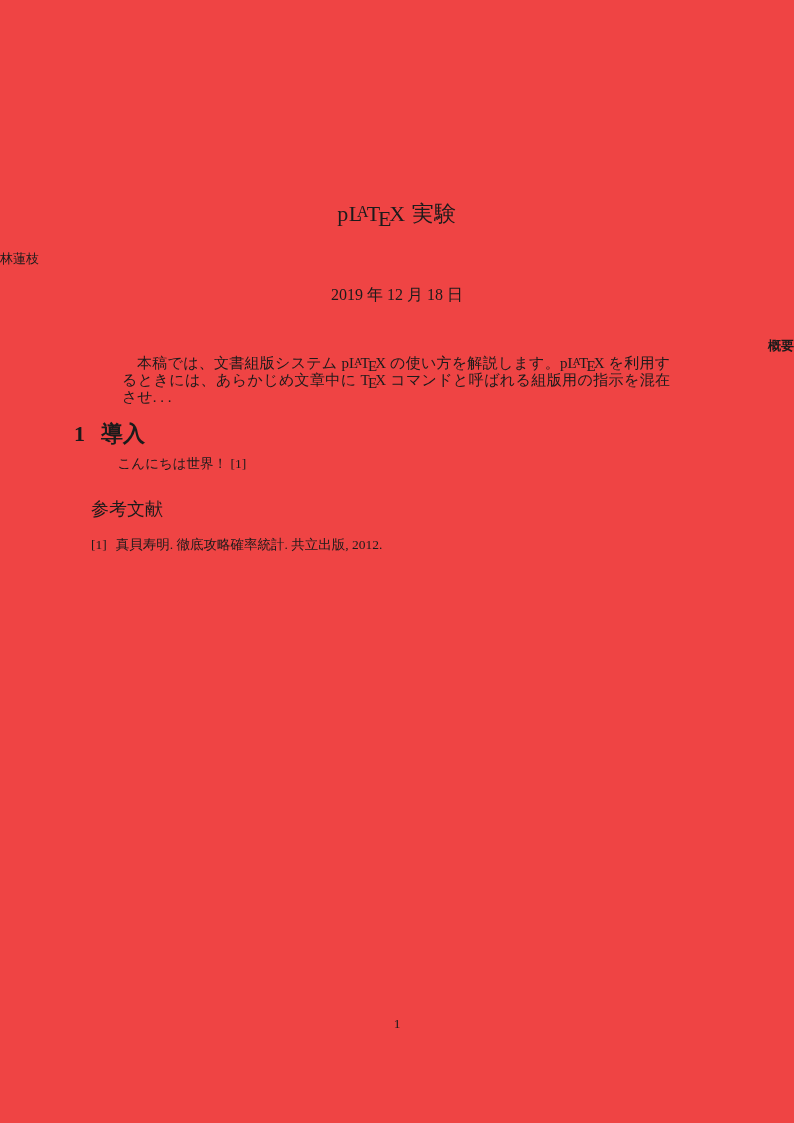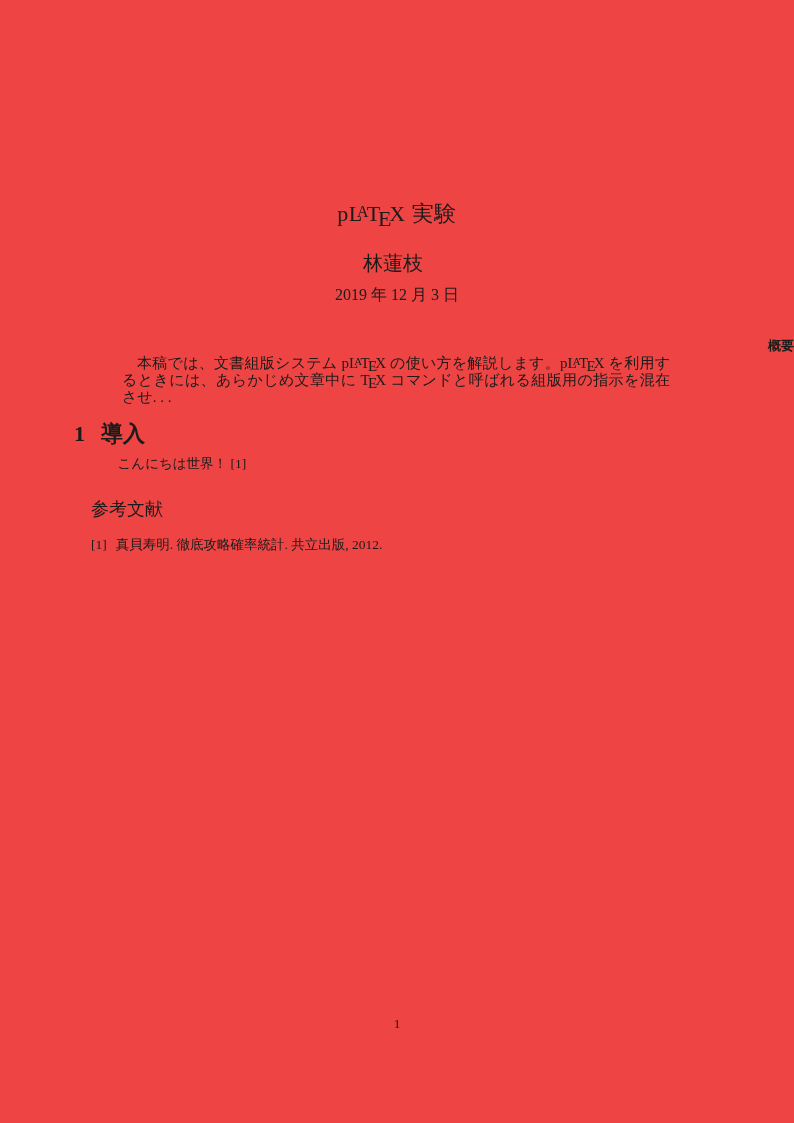--- a/index.html
+++ b/index.html
@@ -26,22 +26,21 @@
     text-align: center;
     font-size: 22px;
     font-weight: normal;
     letter-spacing: 0.5px;
   }
   .doc-author {
     position: absolute;
     top: 250px;
     left: 0;
     width: 786px;
-    text-align: center;
-    font-size: 20px;
+    font-size: 13px;
   }
   .doc-date {
     position: absolute;
     top: 285px;
     left: 0;
     width: 794px;
     text-align: center;
     font-size: 16px;
   }
   
@@ -142,21 +141,21 @@
 </style>
 </head>
 <body>
 
 <div class="page">
 
   <h1 class="doc-title"><span class="tex-logo"><span class="lg-n">p</span><span class="lg-n">L</span><span class="lg-A">A</span><span class="lg-n">T</span><span class="lg-E">E</span><span class="lg-n">X</span></span> 実験</h1>
 
   <div class="doc-author">林蓮枝</div>
 
-  <div class="doc-date">2019 年 12 月 3 日</div>
+  <div class="doc-date">2019 年 12 月 18 日</div>
 
   <div class="abstract-heading">概要</div>
 
   <p class="abstract-text">本稿では、文書組版システム <span class="tex-logo"><span class="lg-n">p</span><span class="lg-n">L</span><span class="lg-A">A</span><span class="lg-n">T</span><span class="lg-E">E</span><span class="lg-n">X</span></span> の使い方を解説します。<span class="tex-logo"><span class="lg-n">p</span><span class="lg-n">L</span><span class="lg-A">A</span><span class="lg-n">T</span><span class="lg-E">E</span><span class="lg-n">X</span></span> を利用するときには、あらかじめ文章中に <span class="tex-logo"><span class="lg-n">T</span><span class="lg-E">E</span><span class="lg-n">X</span></span> コマンドと呼ばれる組版用の指示を混在させ. . .</p>
 
   <h2 class="section-heading">
     <span class="sec-num">1</span><span class="sec-title">導入</span>
   </h2>
 
   <p class="body-par">こんにちは世界！ [1]</p>

